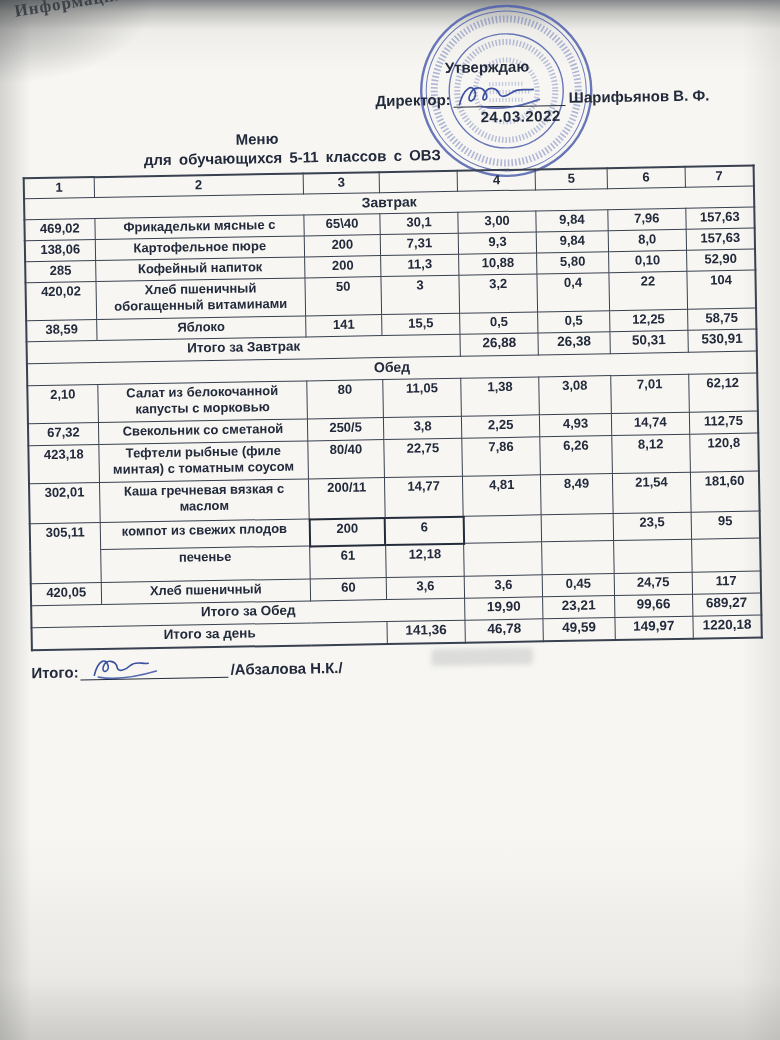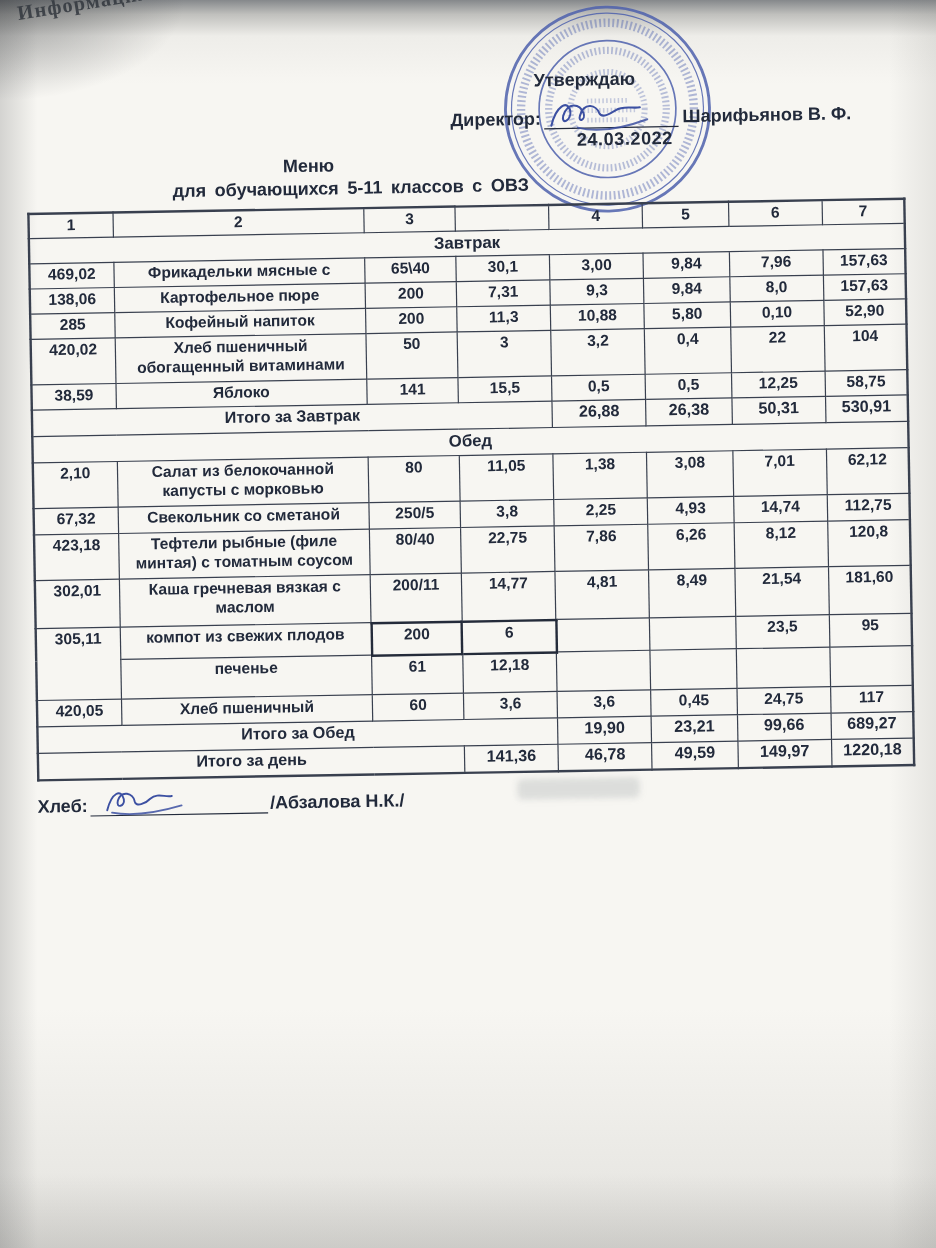--- a/index.html
+++ b/index.html
@@ -285,21 +285,21 @@
               <td>141,36</td>
               <td>46,78</td>
               <td>49,59</td>
               <td>149,97</td>
               <td>1220,18</td>
             </tr>
           </tbody>
       </table>
 
       <div class="footer">
-        <span>Хлеб:</span>
+        <span>Итого:</span>
         <span class="cook-line">
           <svg viewBox="0 0 92 28">
             <g fill="none" stroke="#3c50a2" stroke-width="1.6" stroke-linecap="round">
               <path d="M6 20 C10 5 18 2 20 11 C21 17 13 19 15 12 C18 3 28 6 29 13 C30 18 38 15 42 11 C48 6 54 10 60 9"></path>
               <path d="M10 22 C30 26 50 22 68 17" opacity="0.85"></path>
             </g>
           </svg>
         </span>
         <span>/Абзалова Н.К./</span>
       </div>

